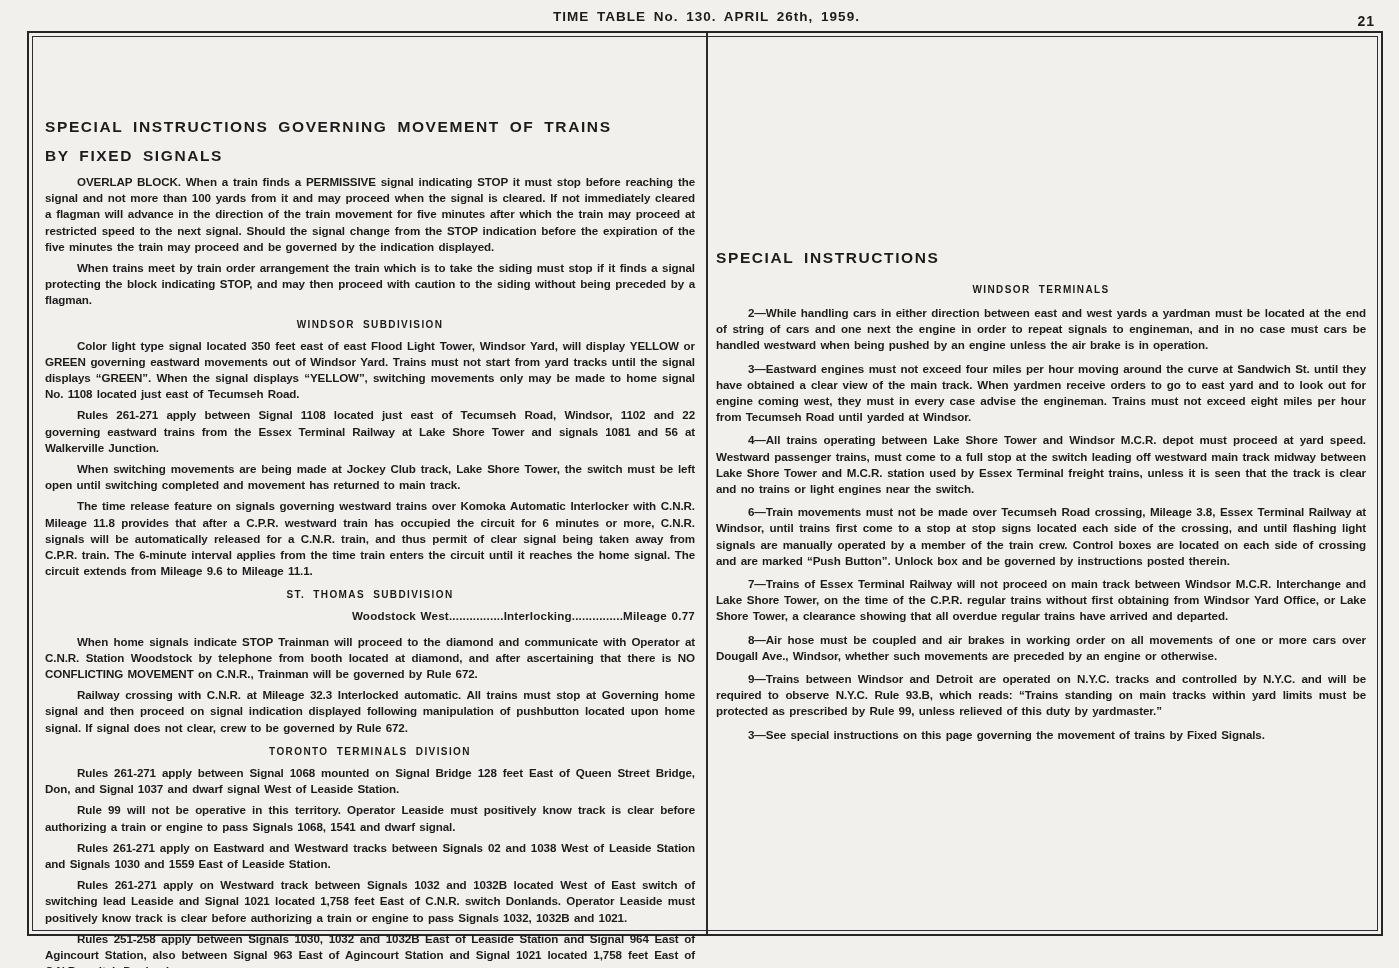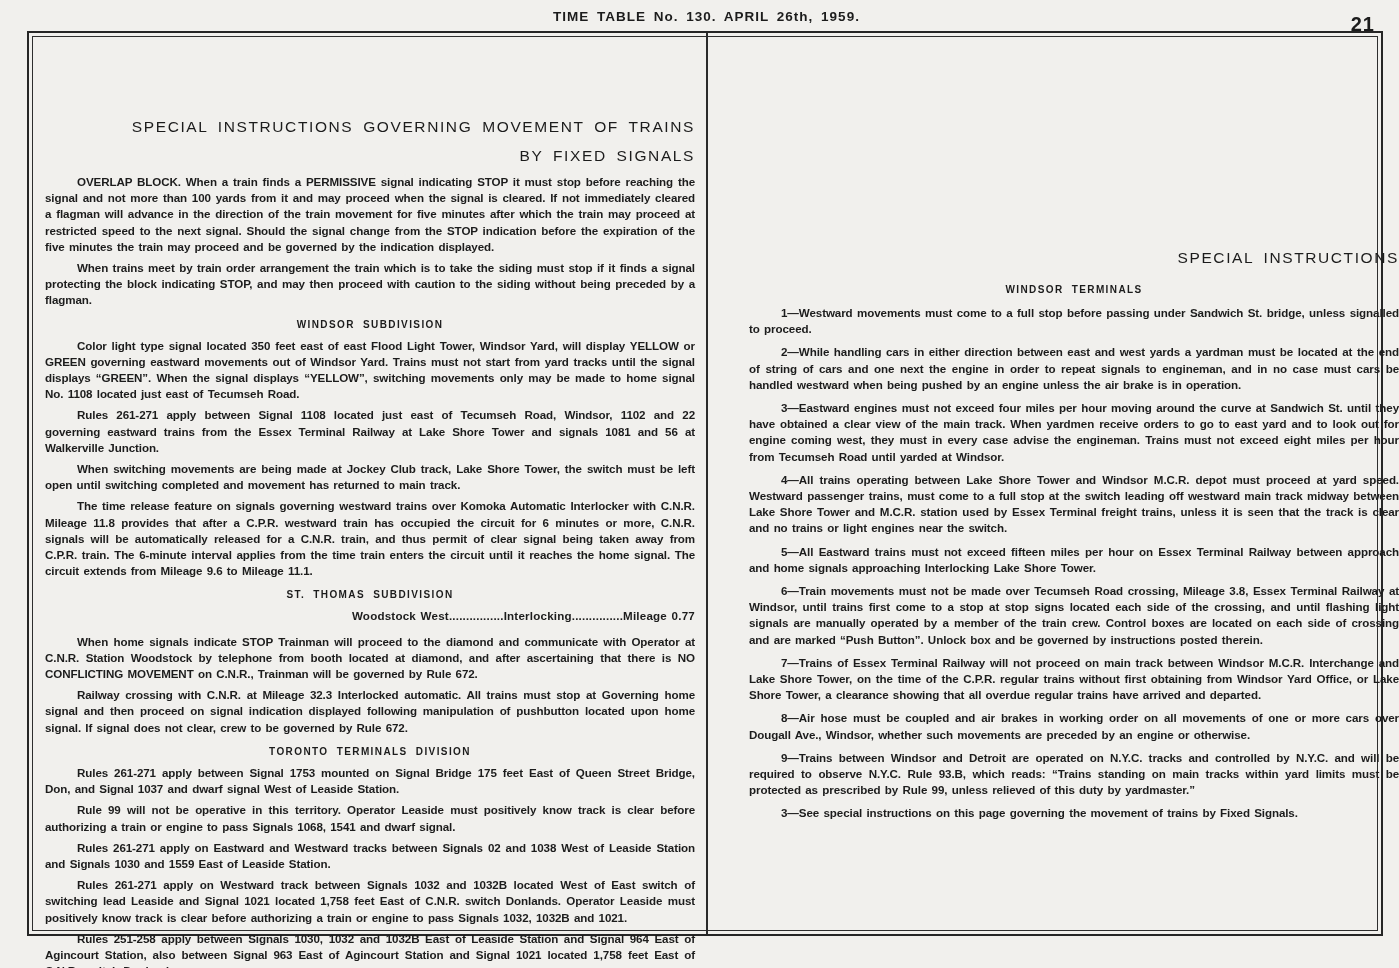--- a/index.html
+++ b/index.html
@@ -16,21 +16,21 @@
     overflow:hidden;
   }
   .scan-header{
     position:absolute;top:9px;left:7px;width:100%;
     text-align:center;
     font-size:13.5px;font-weight:bold;letter-spacing:1px;
     word-spacing:3px;
   }
   .page-number{
     position:absolute;top:13px;right:24px;
-    font-size:20px;font-weight:bold;letter-spacing:1px;
+    font-size:14px;font-weight:bold;letter-spacing:1px;
   }
   .frame-outer{
     position:absolute;left:27px;top:31px;
     width:1356px;height:905px;
     border:2px solid #262626;
     box-sizing:border-box;
   }
   .frame-inner{
     position:absolute;left:3px;top:3px;right:3px;bottom:3px;
     border:1px solid #2e2e2e;
@@ -40,29 +40,29 @@
     width:2px;background:#2b2b2b;
   }
   .col{
     position:absolute;top:36px;
     font-size:11.6px;font-weight:bold;
     line-height:16.2px;
     letter-spacing:-0.1px;
     word-spacing:1.2px;
   }
   .col-left{left:45px;width:650px;}
-  .col-right{left:749px;width:650px;}
+  .col-right{left:716px;width:650px;}
   .col p{
     margin:0 0 5px 0;
     text-align:justify;
     text-indent:32px;
   }
   .main-title{
-    text-align:right;
-    font-size:15.5px;font-weight:normal;
+    text-align:left;
+    font-size:15.5px;font-weight:bold;
     letter-spacing:1.6px;line-height:21px;
     word-spacing:4px;
   }
   .col-left .main-title{margin-top:80px;margin-bottom:8px;}
   .col-right .main-title{margin-top:211px;margin-bottom:0;}
   .sub-heading{
     text-align:center;
     font-size:10px;font-weight:bold;
     letter-spacing:1.4px;line-height:17px;
     word-spacing:4px;
@@ -101,37 +101,35 @@
     <p>Rules 261-271 apply between Signal 1108 located just east of Tecumseh Road, Windsor, 1102 and 22 governing eastward trains from the Essex Terminal Railway at Lake Shore Tower and signals 1081 and 56 at Walkerville Junction.</p>
     <p>When switching movements are being made at Jockey Club track, Lake Shore Tower, the switch must be left open until switching completed and movement has returned to main track.</p>
     <p>The time release feature on signals governing westward trains over Komoka Automatic Interlocker with C.N.R. Mileage 11.8 provides that after a C.P.R. westward train has occupied the circuit for 6 minutes or more, C.N.R. signals will be automatically released for a C.N.R. train, and thus permit of clear signal being taken away from C.P.R. train.  The 6-minute interval applies from the time train enters the circuit until it reaches the home signal.  The circuit extends from Mileage 9.6 to Mileage 11.1.</p>
 
     <div class="sub-heading">ST. THOMAS SUBDIVISION</div>
     <div class="interlocking-line">Woodstock West................Interlocking...............Mileage 0.77</div>
     <p>When home signals indicate STOP Trainman will proceed to the diamond and communicate with Operator at C.N.R. Station Woodstock by telephone from booth located at diamond, and after ascertaining that there is NO CONFLICTING MOVEMENT on C.N.R., Trainman will be governed by Rule 672.</p>
     <p>Railway crossing with C.N.R. at Mileage 32.3 Interlocked automatic.  All trains must stop at Governing home signal and then proceed on signal indication displayed following manipulation of pushbutton located upon home signal.  If signal does not clear, crew to be governed by Rule 672.</p>
 
     <div class="sub-heading">TORONTO TERMINALS DIVISION</div>
-    <p>Rules 261-271 apply between Signal 1753 mounted on Signal Bridge 175 feet East of Queen Street Bridge, Don, and Signal 1037 and dwarf signal West of Leaside Station.</p>
+    <p>Rules 261-271 apply between Signal 1068 mounted on Signal Bridge 128 feet East of Queen Street Bridge, Don, and Signal 1037 and dwarf signal West of Leaside Station.</p>
     <p>Rule 99 will not be operative in this territory.  Operator Leaside must positively know track is clear before authorizing a train or engine to pass Signals 1068, 1541 and dwarf signal.</p>
     <p>Rules 261-271 apply on Eastward and Westward tracks between Signals 02 and 1038 West of Leaside Station and Signals 1030 and 1559 East of Leaside Station.</p>
     <p>Rules 261-271 apply on Westward track between Signals 1032 and 1032B located West of East switch of switching lead Leaside and Signal 1021 located 1,758 feet East of C.N.R. switch Donlands.  Operator Leaside must positively know track is clear before authorizing a train or engine to pass Signals 1032, 1032B and 1021.</p>
     <p>Rules 251-258 apply between Signals 1030, 1032 and 1032B East of Leaside Station and Signal 964 East of Agincourt Station, also between Signal 963 East of Agincourt Station and Signal 1021 located 1,758 feet East of C.N.R. switch Donlands.</p>
 
   </div>
 
   <div class="col col-right">
     <div class="main-title">SPECIAL INSTRUCTIONS</div>
     <div class="sub-heading">WINDSOR TERMINALS</div>
 
-    <p>1—Westward movements must come to a full stop before passing under Sandwich St. bridge, unless signalled to proceed.</p>
     <p>2—While handling cars in either direction between east and west yards a yardman must be located at the end of string of cars and one next the engine in order to repeat signals to engineman, and in no case must cars be handled westward when being pushed by an engine unless the air brake is in operation.</p>
     <p>3—Eastward engines must not exceed four miles per hour moving around the curve at Sandwich St. until they have obtained a clear view of the main track.  When yardmen receive orders to go to east yard and to look out for engine coming west, they must in every case advise the engineman.  Trains must not exceed eight miles per hour from Tecumseh Road until yarded at Windsor.</p>
     <p>4—All trains operating between Lake Shore Tower and Windsor M.C.R. depot must proceed at yard speed.  Westward passenger trains, must come to a full stop at the switch leading off westward main track midway between Lake Shore Tower and M.C.R. station used by Essex Terminal freight trains, unless it is seen that the track is clear and no trains or light engines near the switch.</p>
-    <p>5—All Eastward trains must not exceed fifteen miles per hour on Essex Terminal Railway between approach and home signals approaching Interlocking Lake Shore Tower.</p>
     <p>6—Train movements must not be made over Tecumseh Road crossing, Mileage 3.8, Essex Terminal Railway at Windsor, until trains first come to a stop at stop signs located each side of the crossing, and until flashing light signals are manually operated by a member of the train crew. Control boxes are located on each side of crossing and are marked “Push Button”. Unlock box and be governed by instructions posted therein.</p>
     <p>7—Trains of Essex Terminal Railway will not proceed on main track between Windsor M.C.R. Interchange and Lake Shore Tower, on the time of the C.P.R. regular trains without first obtaining from Windsor Yard Office, or Lake Shore Tower, a clearance showing that all overdue regular trains have arrived and departed.</p>
     <p>8—Air hose must be coupled and air brakes in working order on all movements of one or more cars over Dougall Ave., Windsor, whether such movements are preceded by an engine or otherwise.</p>
     <p>9—Trains between Windsor and Detroit are operated on N.Y.C. tracks and controlled by N.Y.C. and will be required to observe N.Y.C. Rule 93.B, which reads: “Trains standing on main tracks within yard limits must be protected as prescribed by Rule 99, unless relieved of this duty by yardmaster.”</p>
     <p>3—See special instructions on this page governing the movement of trains by Fixed Signals.</p>
   </div>
 
 </div>
 
 </body></html>

